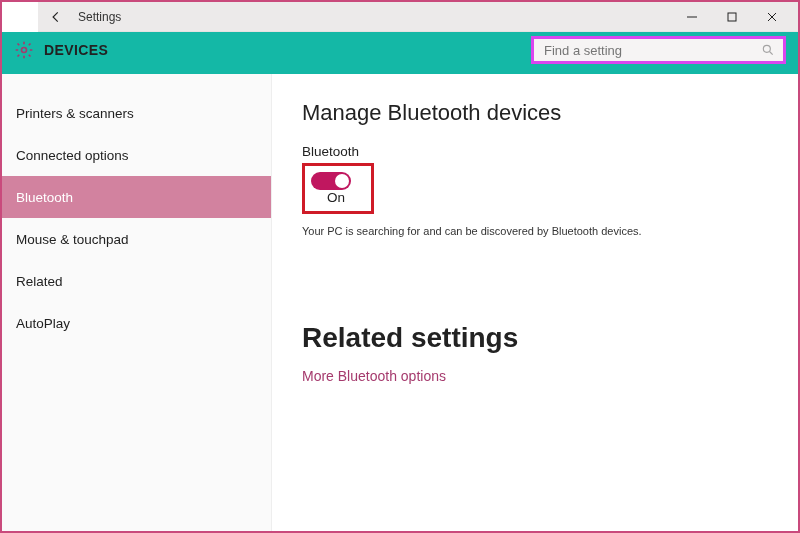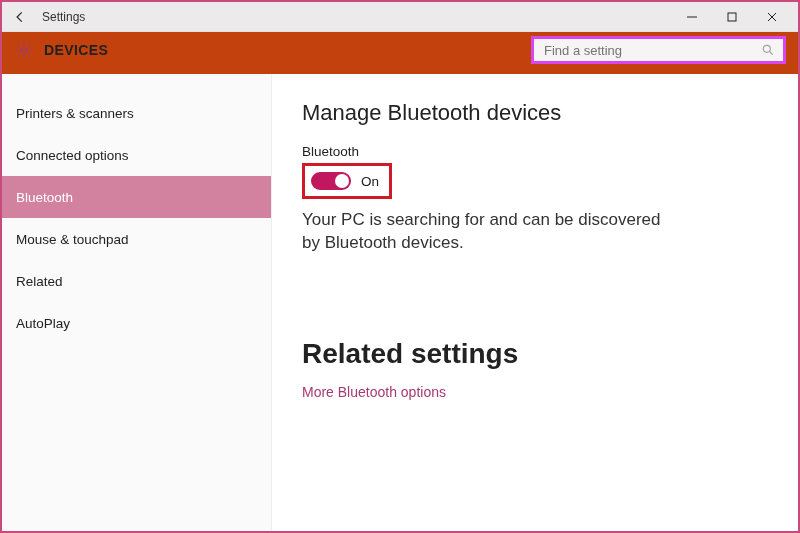--- a/index.html
+++ b/index.html
@@ -19,20 +19,21 @@
     flex-direction: column;
     position: relative;
   }
   .titlebar {
     background: #eceaea;
     height: 30px;
     display: flex;
     align-items: center;
     padding: 0 6px;
     border-bottom: 1px solid #e4e2e2;
+    margin-left: 36px;
   }
   .titlebar .back {
     width: 24px; height: 24px;
     display: flex; align-items: center; justify-content: center;
     margin-right: 10px;
     cursor: pointer;
   }
   .titlebar .title {
     font-size: 12px;
     color: #333;
@@ -41,21 +42,21 @@
     margin-left: auto;
     display: flex;
   }
   .winctrls .wc {
     width: 40px; height: 26px;
     display: flex; align-items: center; justify-content: center;
     cursor: pointer;
     font-size: 12px;
   }
   .header {
-    background: #c2410c;
+    background: #14b8a6;
     display: flex;
     align-items: center;
     padding: 4px 12px 10px 12px;
   }
   .gear {
     width: 20px; height: 20px;
     margin-right: 10px;
   }
   .section-title {
     font-weight: 600;
@@ -124,41 +125,42 @@
   .label {
     font-size: 13.5px;
     margin-bottom: 4px;
   }
   .hl-box {
     border: 3px solid #cf1b28;
     display: inline-flex;
     align-items: center;
     padding: 6px 10px 6px 6px;
     margin-bottom: 10px;
+    flex-direction: column;
   }
   .toggle {
     width: 40px; height: 18px;
     border-radius: 10px;
     background: #c0175f;
     position: relative;
     margin-right: 10px;
     cursor: pointer;
   }
   .toggle .knob {
     position: absolute;
     right: 2px; top: 2px;
     width: 14px; height: 14px;
     border-radius: 50%;
     background: #fff;
   }
   .toggle-state {
     font-size: 13.5px;
   }
   .desc {
-    font-size: 17px;
+    font-size: 11px;
     color: #333;
     max-width: 380px;
     line-height: 1.35;
   }
   .link {
     font-size: 14px;
     color: #a53a6d;
     cursor: pointer;
   }
 </style>

